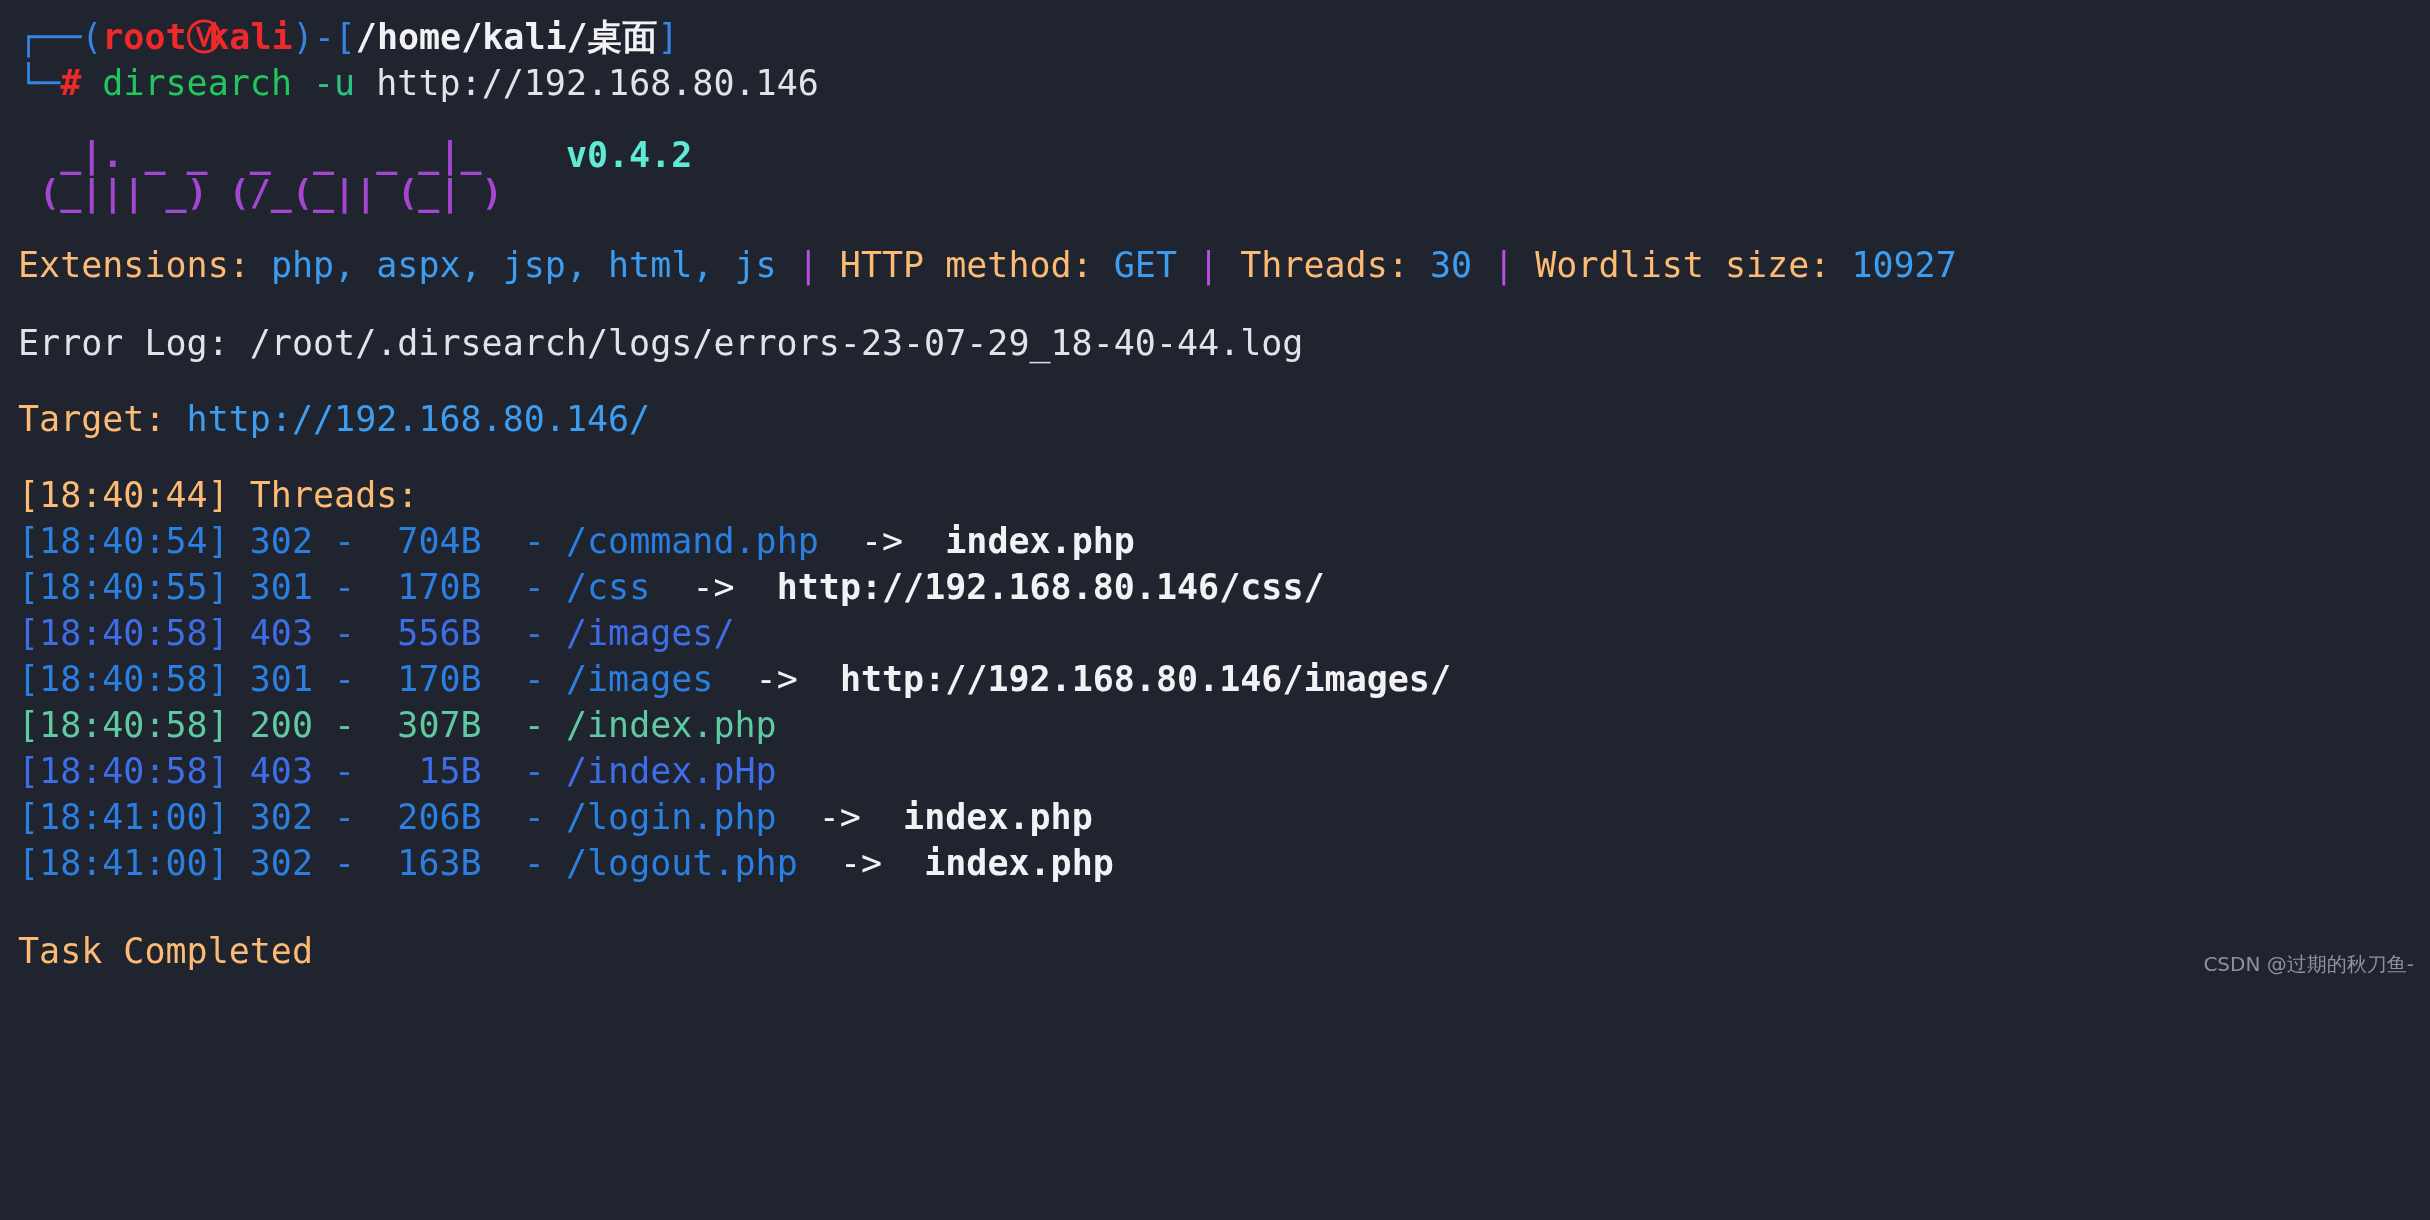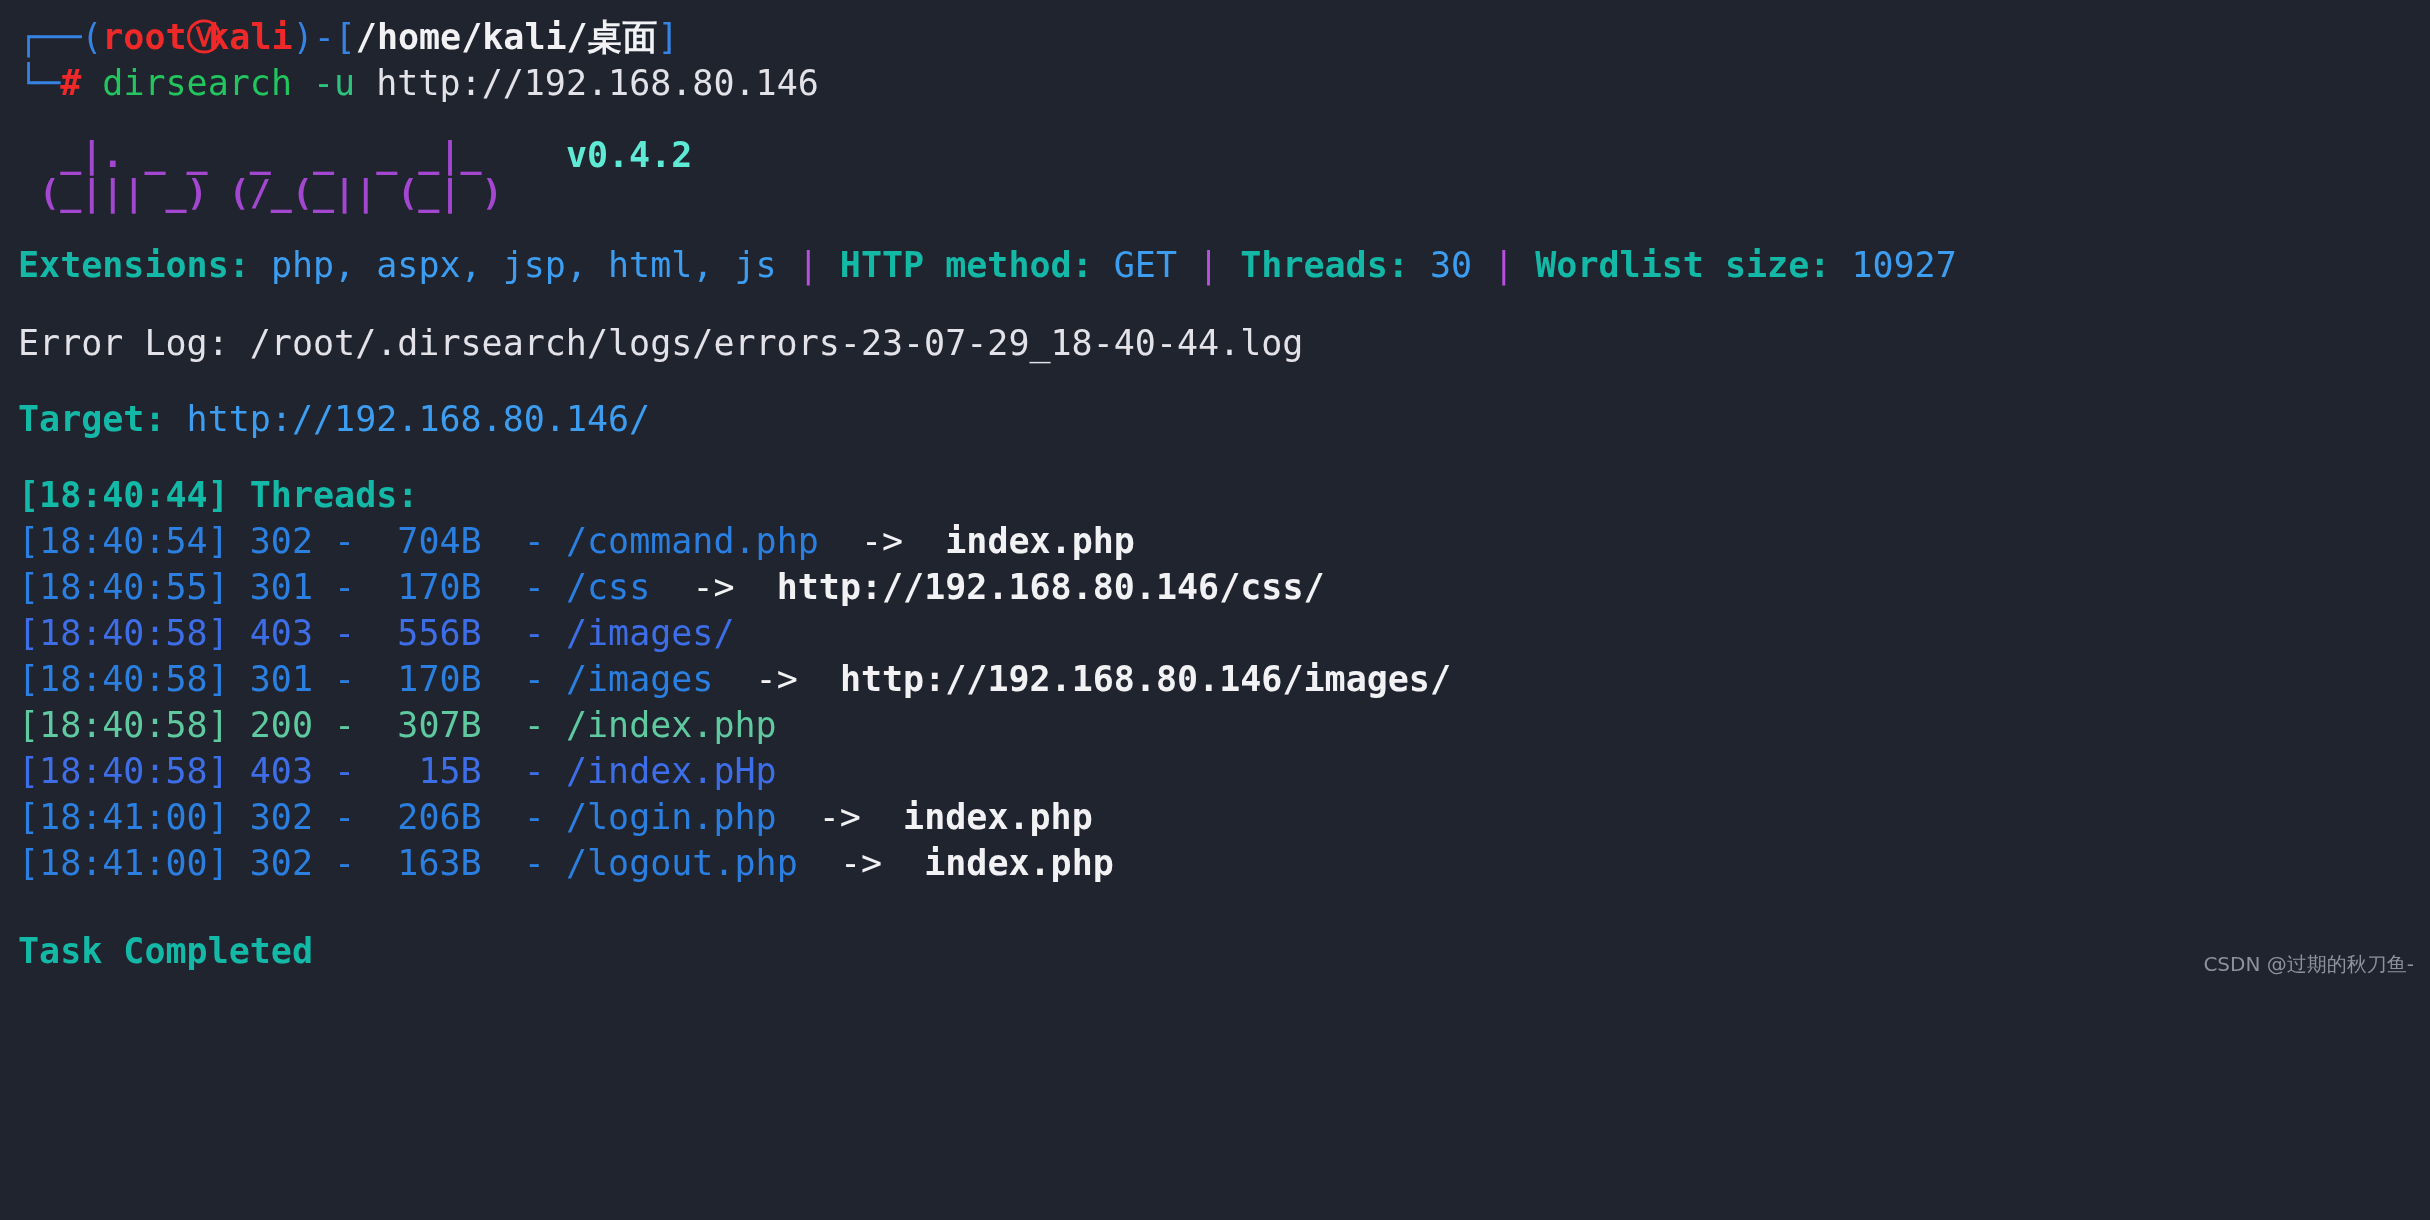--- a/index.html
+++ b/index.html
@@ -41,21 +41,21 @@
   
   .c-red      { color: #ef2929; font-weight: bold; }
   .c-blue-br  { color: #3584e4; }
   .c-blue     { color: #2b7fe0; }
   .c-lblue    { color: #3d9df0; }
   .c-white    { color: #f2f2f5; font-weight: bold; }
   .c-plain    { color: #e2e2e8; }
   .c-cyan     { color: #22c55e; }
   .c-green    { color: #2ec27e; }
   .c-green2   { color: #5fc9a0; }
-  .c-orange   { color: #14b8a6; font-weight: bold; }
+  .c-orange   { color: #fdba74; font-weight: normal; }
   .c-magenta  { color: #b84fe0; }
   .c-indigo   { color: #3d6ee8; }
   .c-arrow    { color: #f2f2f5; }
 
   
   .prompt-line1 { padding-left: 18px; }
   .prompt-line2 { padding-left: 18px; }
 
   .box-draw { color: #3584e4; }
 

